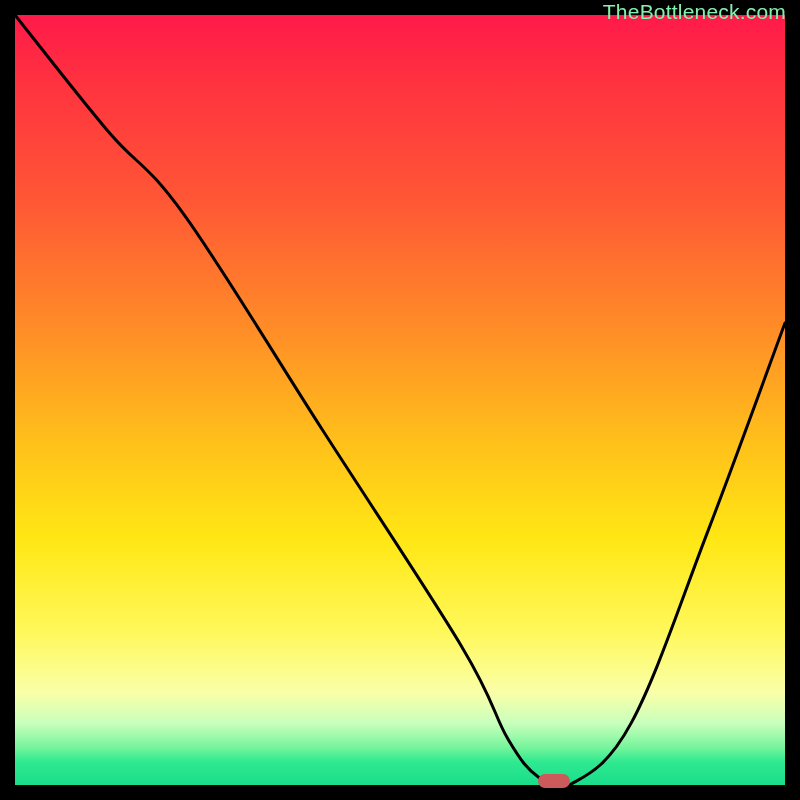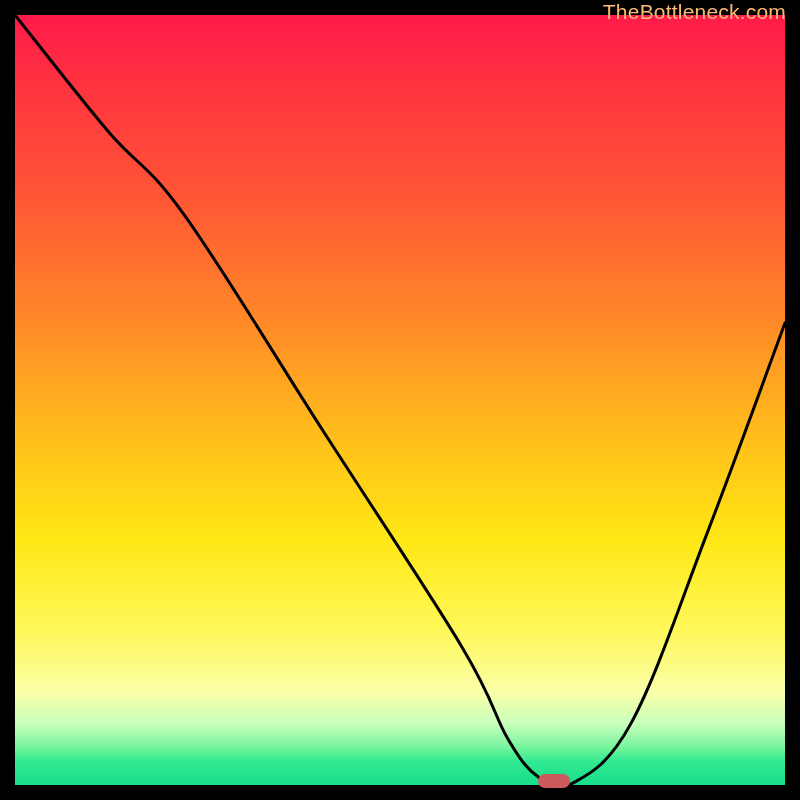--- a/index.html
+++ b/index.html
@@ -54,21 +54,21 @@
     background: #cc5a5a;
     transform: translate(-50%, -50%);
     pointer-events: none;
   }
   .watermark {
     position: absolute;
     top: 0;
     right: 14px;
     font-family: Arial, Helvetica, sans-serif;
     font-size: 21px;
-    color: #fdba74;
+    color: #86efac;
     letter-spacing: 0.2px;
     user-select: none;
     margin-left: 38px;
   }
 </style>
 </head>
 <body>
 
 <div class="frame">
   <div class="plot">

